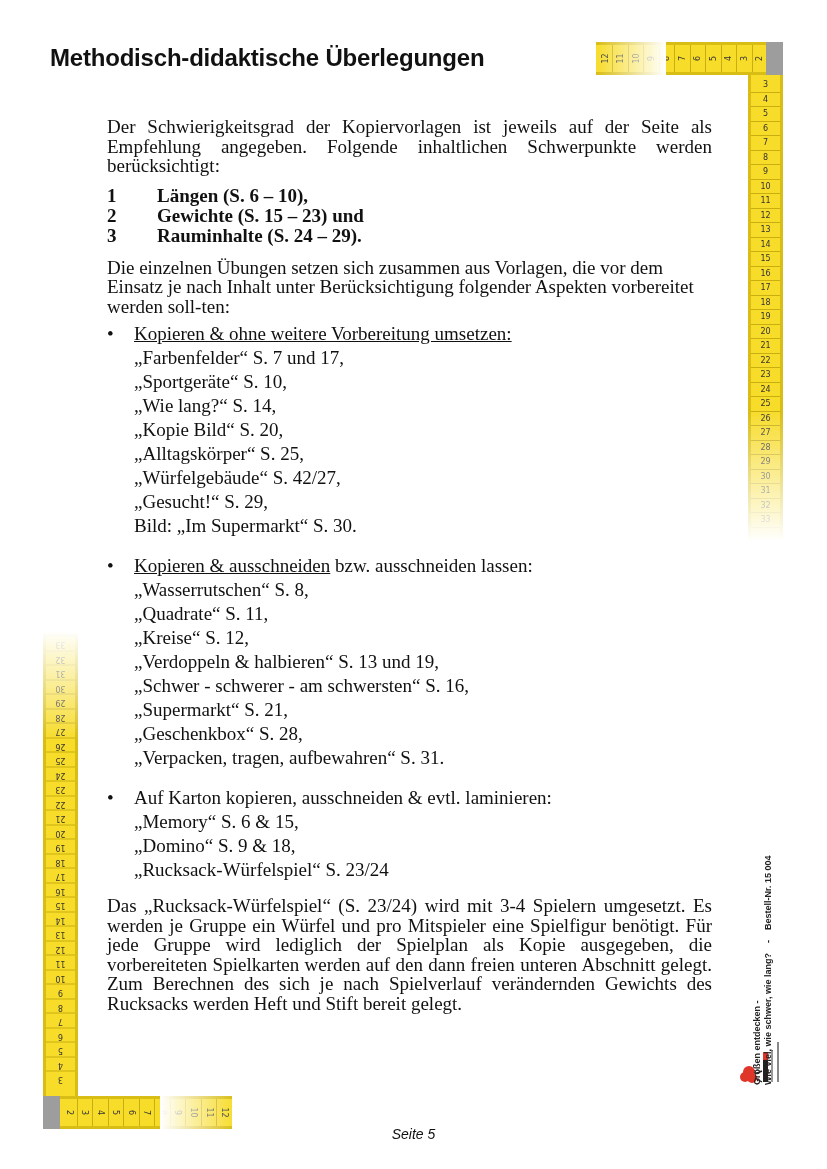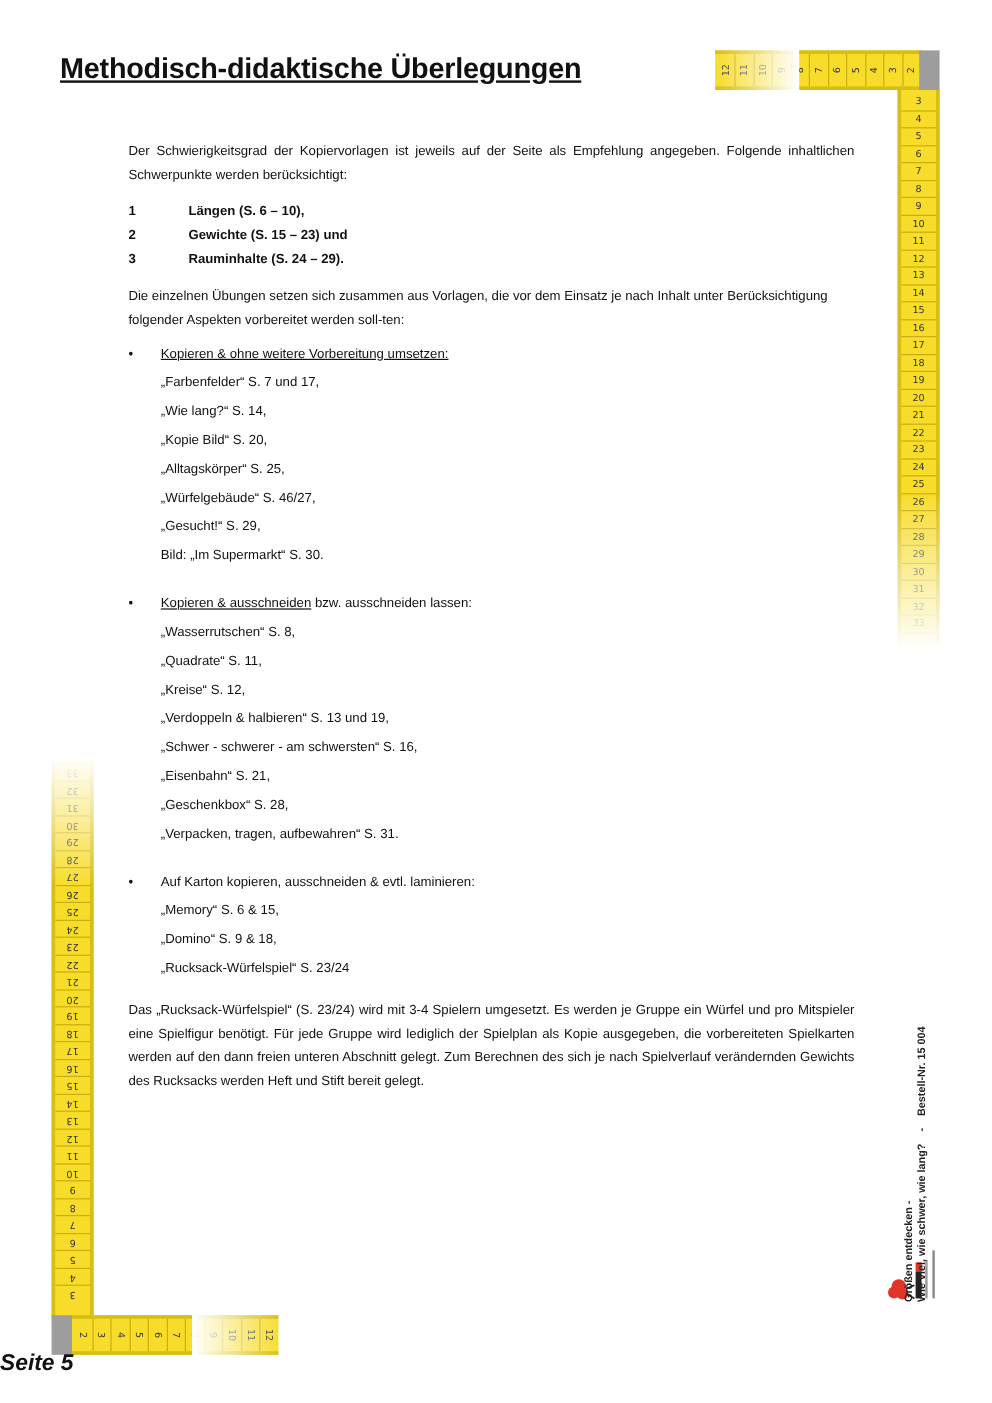--- a/index.html
+++ b/index.html
@@ -1,20 +1,20 @@
 <!DOCTYPE html>
 <html><head>
   <meta charset="utf-8">
   <style>
     html, body { margin: 0; padding: 0; background: #ffffff; }
     body { width: 827px; height: 1169px; position: relative; overflow: hidden;
            font-family: "Liberation Sans", sans-serif; color: #111; }
 
     .title { position: absolute; left: 50px; top: 44px; font-size: 24px; font-weight: bold;
-             letter-spacing: -0.2px; margin: 0; text-decoration: underline; }
+             letter-spacing: -0.2px; margin: 0; }
 
     
     .ruler { position: absolute; background: #f7dc2a; box-sizing: border-box; overflow: hidden; }
     .ruler.v { border-left: 3px solid #d8bd14; border-right: 3px solid #d8bd14; }
     .ruler.h { border-top: 3px solid #d8bd14; border-bottom: 3px solid #d8bd14; }
     .ruler .cell { position: absolute; font-family: "DejaVu Sans", sans-serif; font-size: 8px;
                    color: #333; text-align: center; box-sizing: border-box; }
     .ruler.v .cell { left: 0; right: 0; height: 14.5px; line-height: 14.5px;
                      border-bottom: 1px solid #c9ae10; }
     .ruler.h .cell { top: 0; bottom: 0; width: 15.5px; border-right: 1px solid #c9ae10;
@@ -23,38 +23,38 @@
     .ruler.flip .cell span { transform: rotate(-90deg); }
     .ruler.vflip .cell { transform: rotate(180deg); }
     .cap { position: absolute; background: #9d9d9d; }
 
     .fade-bottom { position: absolute; background: linear-gradient(to bottom, rgba(255,255,255,0), #fff); }
     .fade-top { position: absolute; background: linear-gradient(to top, rgba(255,255,255,0), #fff); }
     .fade-left { position: absolute; background: linear-gradient(to left, rgba(255,255,255,0), #fff); }
     .fade-right { position: absolute; background: linear-gradient(to right, rgba(255,255,255,0), #fff); }
 
     
-    .content { position: absolute; left: 107px; top: 117px; width: 605px; font-size: 11px; line-height: 19.5px; }
+    .content { position: absolute; left: 107px; top: 117px; width: 605px; font-size: 19px; line-height: 19.5px; font-family: Liberation Serif, serif; }
     .content p { margin: 0; text-align: justify; }
     .topics { margin: 10px 0 12px 0; }
     .topic { font-weight: bold; display: flex; line-height: 20px; }
     .topic .num { width: 50px; }
     .bullet-group { margin-top: 6px; }
     .bullet-head { display: flex; line-height: 24px; }
     .bullet-head .dot { width: 27px; }
     .bullet-head u { text-decoration: underline; }
     .items { padding-left: 27px; }
     .items div { line-height: 24px; }
     .gap { height: 10px; }
 
     .sidebar-meta { position: absolute; left: 752px; top: 1085px; transform-origin: 0 0;
                     transform: rotate(-90deg); white-space: nowrap; font-size: 9px; font-weight: bold;
                     line-height: 11px; color: #222; }
     .logo { position: absolute; left: 738px; top: 1022px; width: 48px; height: 64px; }
-    .footer { position: absolute; left: 0; right: 0; top: 1126px; text-align: left; font-style: italic; font-size: 19px; font-weight: bold; }
+    .footer { position: absolute; left: 0; right: 0; top: 1126px; text-align: center; font-style: italic; font-size: 14px; }
   </style>
 </head>
 <body>
 
 <h1 class="title">Methodisch-didaktische Überlegungen</h1>
 
 <div class="ruler h flip" id="ruler-top" style="left:596px; top:42px; width:172px; height:33px;">
     <div class="cell" style="right: 0px;">
       <span>2</span>
     </div>
@@ -220,43 +220,44 @@
 
   <p style="text-align:left;">Die einzelnen Übungen setzen sich zusammen aus Vorlagen, die vor dem Einsatz je nach Inhalt unter Berücksichtigung folgender Aspekten vorbereitet werden soll-ten:</p>
 
   <div class="bullet-group">
     <div class="bullet-head">
       <span class="dot">•</span>
       <span><u>Kopieren &amp; ohne weitere Vorbereitung umsetzen:</u><span></span></span>
     </div>
     <div class="items">
       <div>„Farbenfelder“ S. 7 und 17,</div>
+      <div>„Sportgeräte“ S. 10,</div>
       <div>„Wie lang?“ S. 14,</div>
       <div>„Kopie Bild“ S. 20,</div>
       <div>„Alltagskörper“ S. 25,</div>
-      <div>„Würfelgebäude“ S. 46/27,</div>
+      <div>„Würfelgebäude“ S. 42/27,</div>
       <div>„Gesucht!“ S. 29,</div>
       <div>Bild: „Im Supermarkt“ S. 30.</div>
     </div>
   </div>
 
   <div class="gap"></div>
 
   <div class="bullet-group">
     <div class="bullet-head">
       <span class="dot">•</span>
       <span><u>Kopieren &amp; ausschneiden</u><span> bzw. ausschneiden lassen:</span></span>
     </div>
     <div class="items">
       <div>„Wasserrutschen“ S. 8,</div>
       <div>„Quadrate“ S. 11,</div>
       <div>„Kreise“ S. 12,</div>
       <div>„Verdoppeln &amp; halbieren“ S. 13 und 19,</div>
       <div>„Schwer - schwerer - am schwersten“ S. 16,</div>
-      <div>„Eisenbahn“ S. 21,</div>
+      <div>„Supermarkt“ S. 21,</div>
       <div>„Geschenkbox“  S. 28,</div>
       <div>„Verpacken, tragen, aufbewahren“ S. 31.</div>
     </div>
   </div>
 
   <div class="gap"></div>
 
   <div class="bullet-group">
     <div class="bullet-head">
       <span class="dot">•</span>

